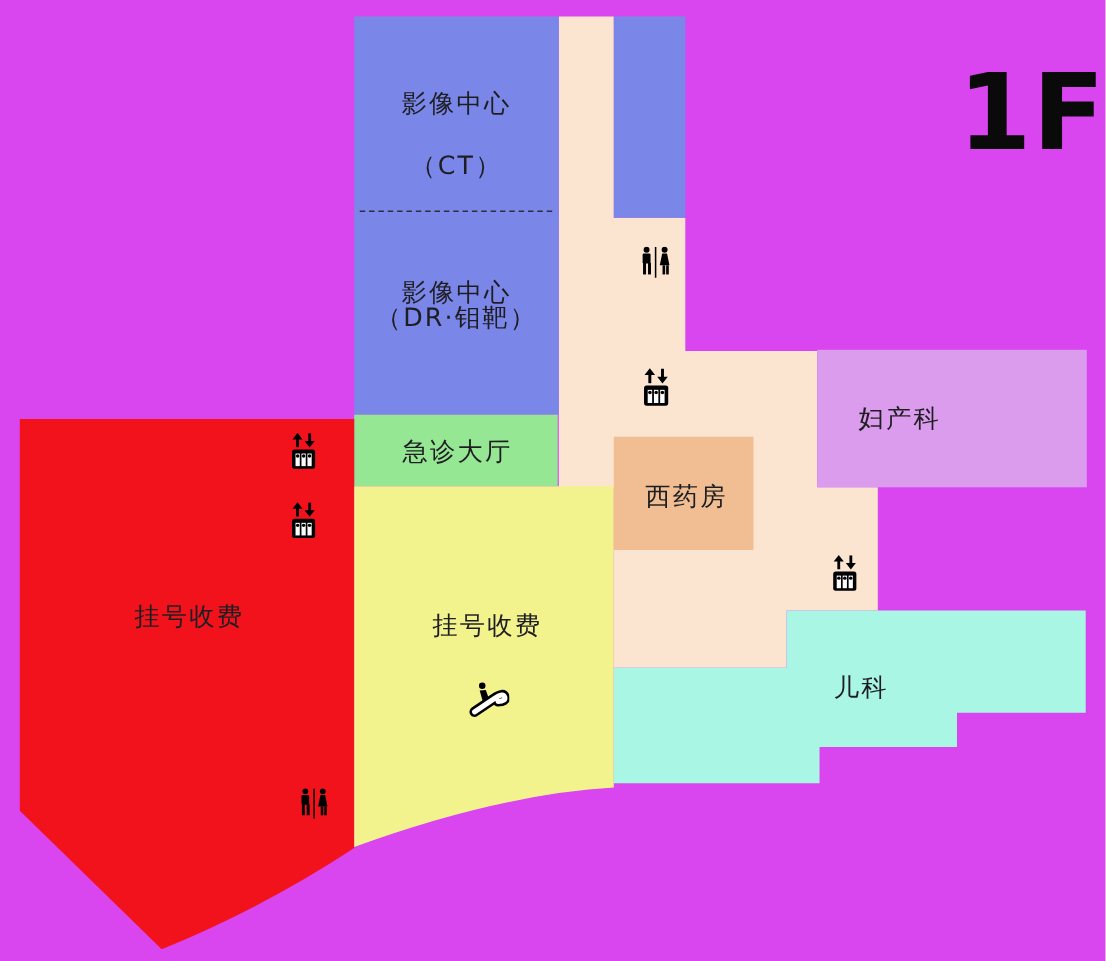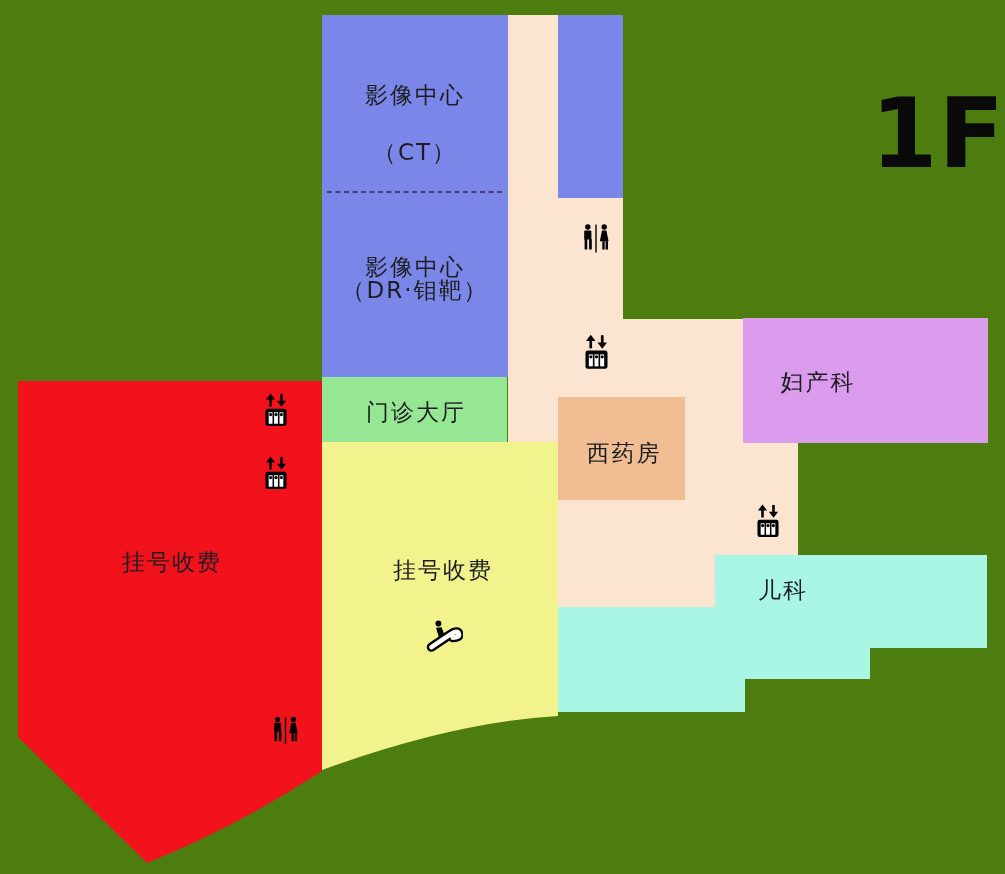--- a/index.html
+++ b/index.html
@@ -1,20 +1,20 @@
 <!DOCTYPE html>
 <html><head>
 <meta charset="utf-8">
 <style>
   html, body { margin: 0; padding: 0; background: #ffffff; }
   .stage {
     position: relative;
     width: 1005px;
     height: 874px;
-    background: #4d7c0f;
+    background: #d946ef;
     overflow: hidden;
     font-family: "DejaVu Sans", "Liberation Sans", sans-serif;
   }
   .map-svg { position: absolute; left: 0; top: 0; }
   .lbl {
     position: absolute;
     transform: translate(-50%, -50%);
     font-size: 23px;
     letter-spacing: 2px;
     color: #1e1e22;
@@ -22,21 +22,20 @@
     line-height: 1;
   }
   .floor-title {
     position: absolute;
     transform: translate(-50%, -50%);
     font-size: 96px;
     font-weight: bold;
     letter-spacing: 1px;
     color: #0a0a0a;
     line-height: 1;
-    margin-top: 32px;
   }
 </style>
 </head>
 <body>
 
 <div class="stage">
 
   <svg class="map-svg" width="1005" height="874" viewBox="0 0 1005 874" xmlns="http://www.w3.org/2000/svg">
     <defs>
       <symbol id="sym-elevator" viewBox="0 0 24 36">
@@ -96,22 +95,22 @@
     <use href="#sym-elevator" x="265" y="393" width="22" height="34"></use>
     <use href="#sym-elevator" x="265" y="456" width="22" height="34"></use>
     <use href="#sym-elevator" x="757" y="504" width="22" height="34"></use>
     <use href="#sym-escalator" x="424" y="619" width="39" height="34"></use>
   </svg>
 
   <div class="lbl" style="left:415px; top:95px">影像中心</div>
   <div class="lbl" style="left:415px; top:152px">（CT）</div>
   <div class="lbl" style="left:415px; top:267px">影像中心</div>
   <div class="lbl" style="left:415px; top:290px">（DR·钼靶）</div>
-  <div class="lbl" style="left:416px; top:412px">门诊大厅</div>
+  <div class="lbl" style="left:416px; top:412px">急诊大厅</div>
   <div class="lbl" style="left:172px; top:562px">挂号收费</div>
   <div class="lbl" style="left:443px; top:570px">挂号收费</div>
   <div class="lbl" style="left:624px; top:453px">西药房</div>
   <div class="lbl" style="left:818px; top:382px">妇产科</div>
-  <div class="lbl" style="left:783px; top:590px">儿科</div>
+  <div class="lbl" style="left:783px; top:626px">儿科</div>
 
   <div class="floor-title" style="left:938px; top:102px">1F</div>
 
 </div>
 
 </body></html>

